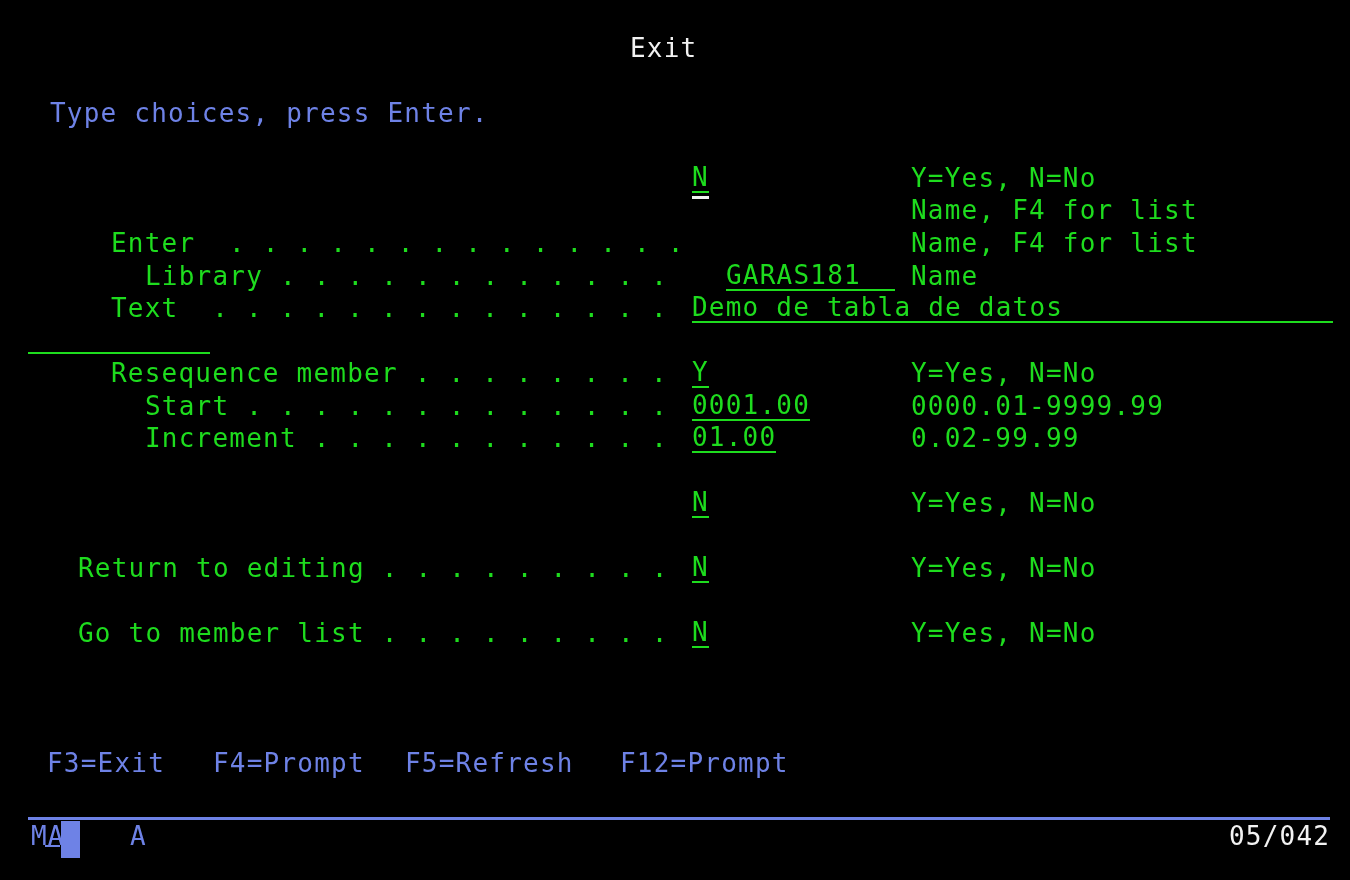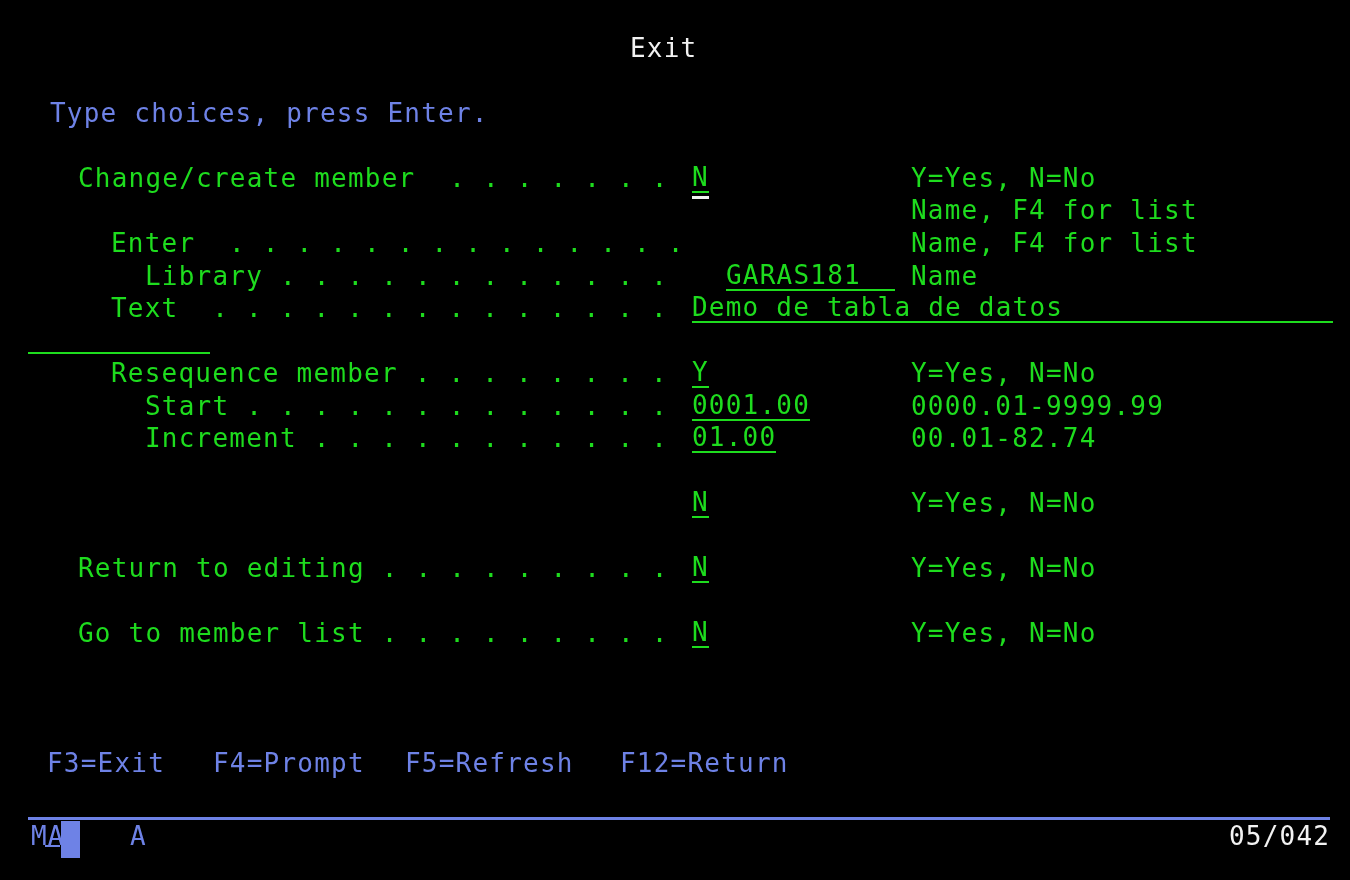--- a/index.html
+++ b/index.html
@@ -31,21 +31,20 @@
 
   <div class="row white" style="top:32px">
     <span style="left:630px">Exit</span>
   </div>
 
   <div class="row blue" style="top:97px">
     <span style="left:50px">Type choices, press Enter.</span>
   </div>
 
   <div class="row green" style="top:162px">
-    <span style="left:78px">Change/create member  . . . . . . .</span>
     <span class="field" style="left:692px;width:17px">N</span>
     <span style="left:911px">Y=Yes, N=No</span>
   </div>
 
   <div class="cursor" style="left:692px;top:196px"></div>
 
   <div class="row green" style="top:194px">
     <span style="left:911px">Name, F4 for list</span>
   </div>
 
@@ -75,21 +74,21 @@
 
   <div class="row green" style="top:390px">
     <span style="left:145px">Start . . . . . . . . . . . . .</span>
     <span class="field" style="left:692px;width:118px">0001.00</span>
     <span style="left:911px">0000.01-9999.99</span>
   </div>
 
   <div class="row green" style="top:422px">
     <span style="left:145px">Increment . . . . . . . . . . .</span>
     <span class="field" style="left:692px;width:84px">01.00</span>
-    <span style="left:911px">00.01-82.74</span>
+    <span style="left:911px">0.02-99.99</span>
   </div>
 
   <div class="row green" style="top:487px">
     <span class="field" style="left:692px;width:17px">N</span>
     <span style="left:911px">Y=Yes, N=No</span>
   </div>
 
   <div class="row green" style="top:552px">
     <span style="left:78px">Return to editing . . . . . . . . .</span>
     <span class="field" style="left:692px;width:17px">N</span>
@@ -99,21 +98,21 @@
   <div class="row green" style="top:617px">
     <span style="left:78px">Go to member list . . . . . . . . .</span>
     <span class="field" style="left:692px;width:17px">N</span>
     <span style="left:911px">Y=Yes, N=No</span>
   </div>
 
   <div class="row blue" style="top:747px">
     <span style="left:47px">F3=Exit</span>
     <span style="left:213px">F4=Prompt</span>
     <span style="left:405px">F5=Refresh</span>
-    <span style="left:620px">F12=Return</span>
+    <span style="left:620px">F12=Prompt</span>
   </div>
 
   <div>
     <div class="oia-sep" style="left:28px;top:817px;width:1302px"></div>
     <div class="row blue" style="top:820px">
       <span style="left:31px">MA</span>
       <span style="left:130px">A</span>
       <span class="white" style="left:1229px">05/042</span>
     </div>
     <div class="oia-underline" style="left:45px;top:845px;width:15px"></div>

